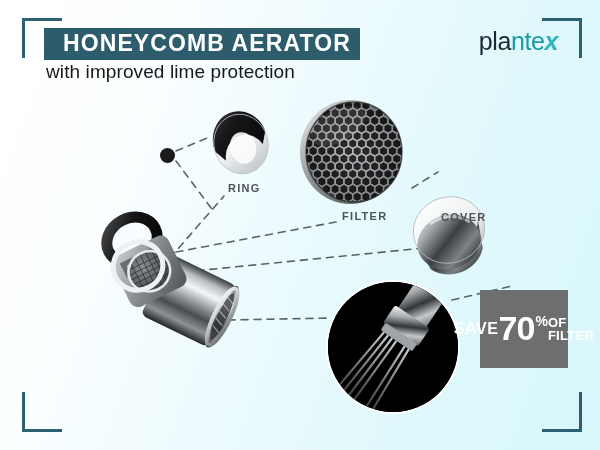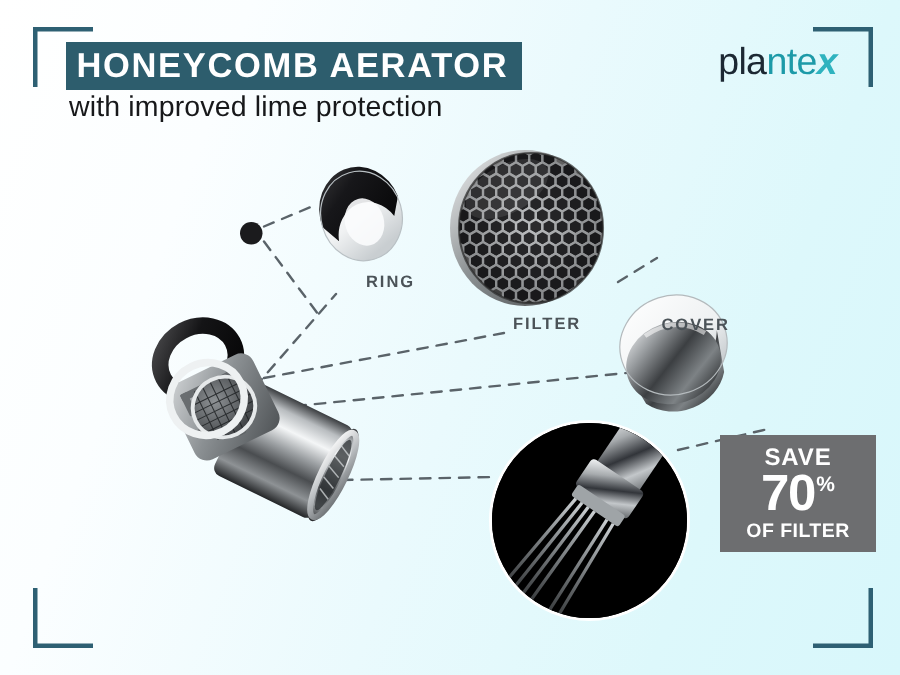--- a/index.html
+++ b/index.html
@@ -34,21 +34,21 @@
   #bk-bl .b-v { left:0; bottom:0; height:40px; }
 
   #bk-br { right:18px; bottom:18px; width:40px; height:40px; }
   #bk-br .b-h { right:0; bottom:0; width:40px; }
   #bk-br .b-v { right:0; bottom:0; height:40px; }
 
   
   #title-banner {
     position:absolute; left:44px; top:28px;
     background:#2d5d6d;
-    padding:4px 9px 5px 7px;
+    padding:4px 9px 5px 19px;
   }
   #title-text {
     color:#ffffff;
     font-size:23px;
     font-weight:bold;
     letter-spacing:1.1px;
     line-height:1;
     white-space:nowrap;
   }
   #subtitle {
@@ -76,21 +76,21 @@
 
   
   .part-label {
     position:absolute;
     color:#4b5358;
     font-size:11px;
     font-weight:bold;
     letter-spacing:1.3px;
     white-space:nowrap;
   }
-  #lbl-ring   { left:228px; top:182px;margin-left:16px; }
+  #lbl-ring   { left:228px; top:182px; }
   #lbl-filter { left:342px; top:210px; }
   #lbl-cover  { left:441px; top:167px;margin-top:44px; }
 
   
   .part { position:absolute; }
 
   
   #dot {
     position:absolute; left:160px; top:148px;
     width:15px; height:15px; border-radius:50%;
@@ -114,23 +114,23 @@
     position:absolute; left:328px; top:282px;
     width:130px; height:130px; border-radius:50%;
     overflow:hidden;
     background:#000;
     box-shadow:0 0 0 2px #ffffff;
   }
 
   
   #save-badge {
     position:absolute; left:480px; top:290px;
-    width:104px; height:78px;
+    width:88px; height:78px;
     background:#6d6e70;
-    display:flex; flex-direction:column;
+    display:flex; flex-direction:row;
     align-items:center; justify-content:center;
     line-height:1;
   }
   #save-word {
     color:#ffffff; font-size:16px; font-weight:bold;
     letter-spacing:.6px;
   }
   #save-num-row {
     display:flex; align-items:flex-start;
     margin:1px 0 2px 0;

